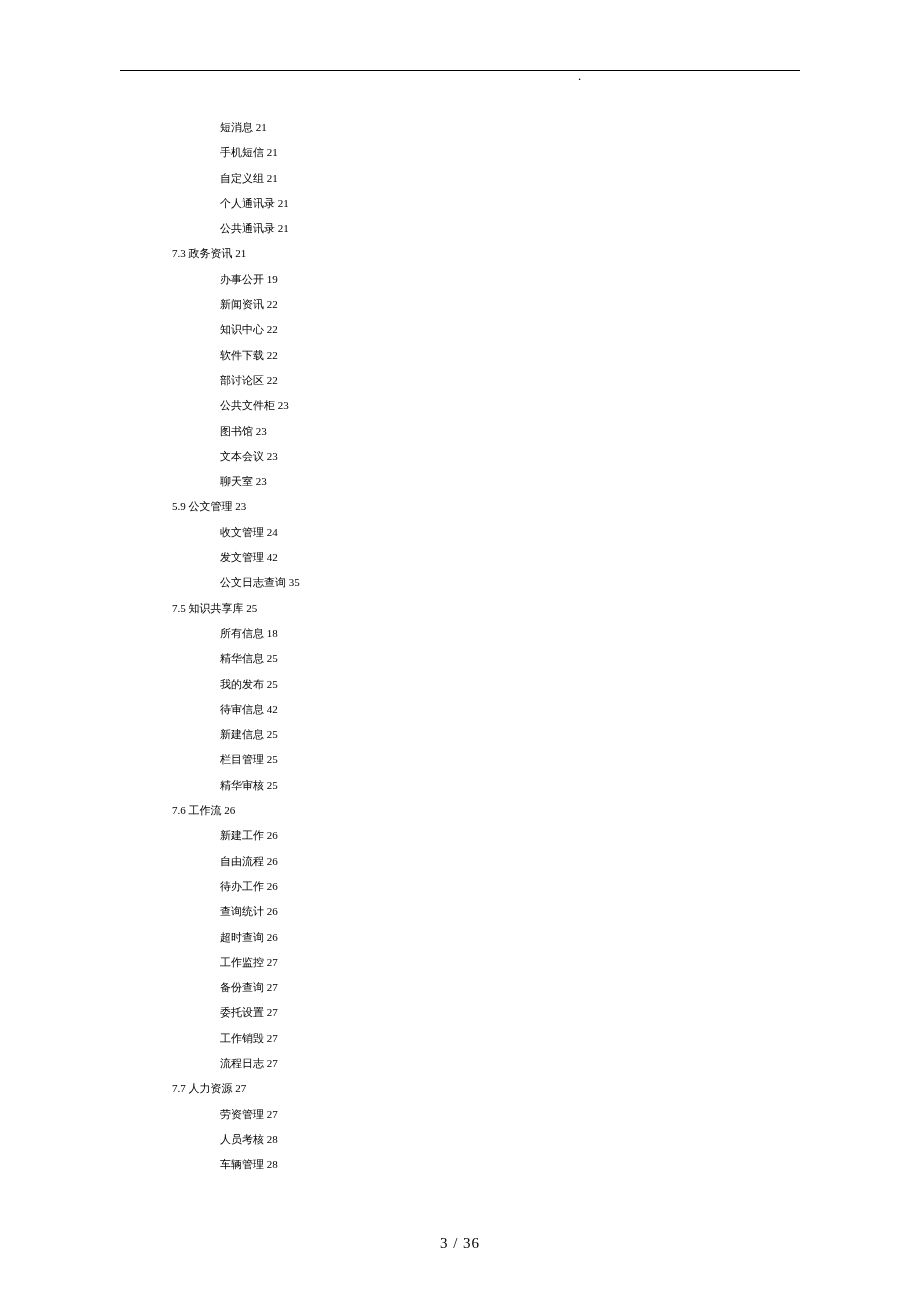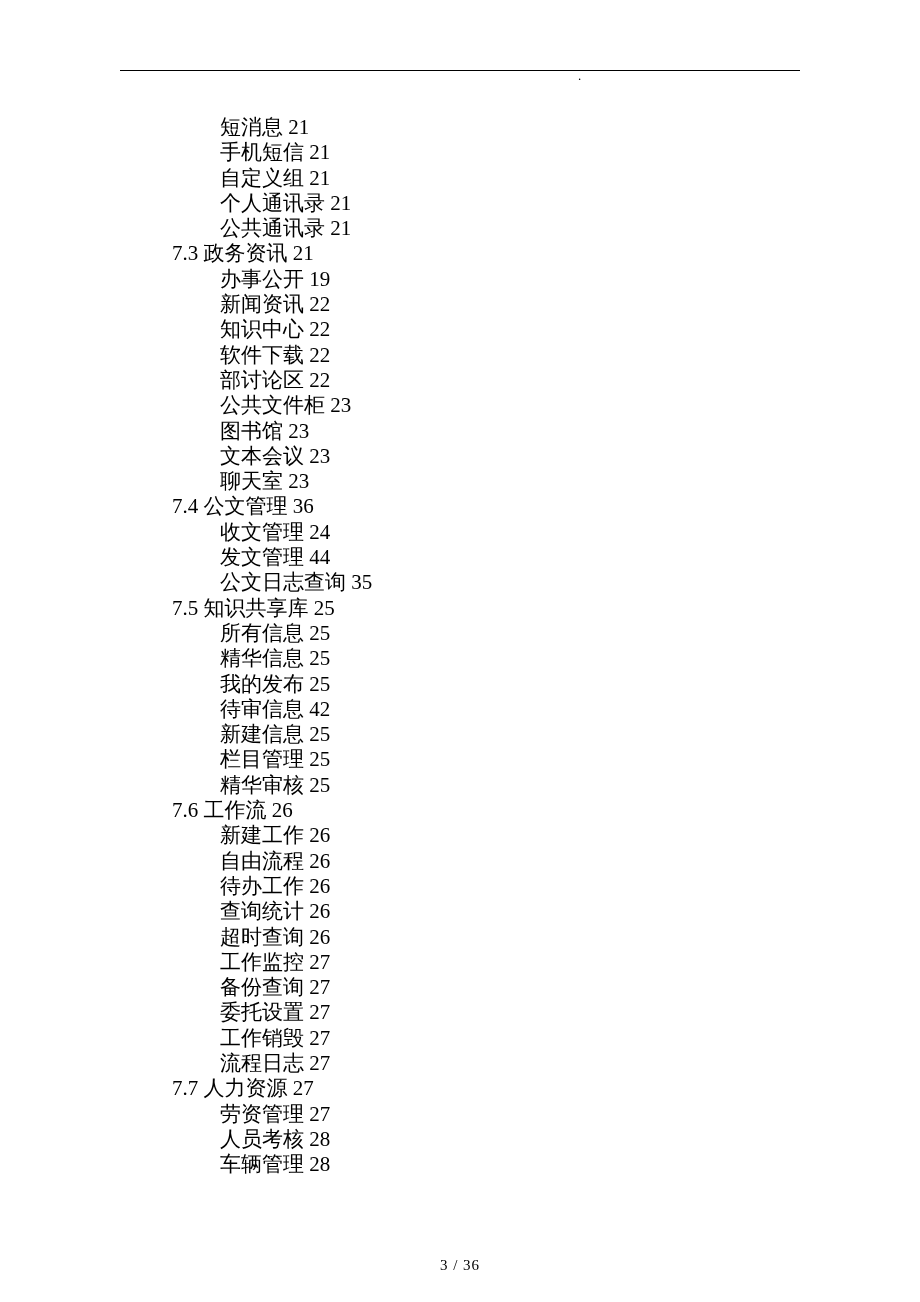--- a/index.html
+++ b/index.html
@@ -24,31 +24,31 @@
     font-size: 13px;
     color: #000;
   }
   .rule {
     border: 0;
     border-top: 1px solid #000;
     margin: 0 0 24px 0;
   }
   .toc {
     margin-left: 100px;
-    font-size: 21px;
+    font-size: 11px;
     line-height: 25.3px;
     margin-top: 44px;
   }
   .section {
     margin-left: -48px;
     font-family: Liberation Serif, serif;
   }
   .page-number {
     position: absolute;
-    bottom: 28px;
+    bottom: 50px;
     left: 0;
     width: 920px;
     text-align: center;
     font-size: 15px;
     letter-spacing: 1px;
   }
 </style>
 </head>
 <body>
 
@@ -64,26 +64,26 @@
       <div class="section">7.3 政务资讯 21</div>
       <div>办事公开 19</div>
       <div>新闻资讯 22</div>
       <div>知识中心 22</div>
       <div>软件下载 22</div>
       <div>部讨论区 22</div>
       <div>公共文件柜 23</div>
       <div>图书馆 23</div>
       <div>文本会议 23</div>
       <div>聊天室 23</div>
-      <div class="section">7.4 公文管理 36</div>
+      <div class="section">5.9 公文管理 23</div>
       <div>收文管理 24</div>
-      <div>发文管理 44</div>
+      <div>发文管理 42</div>
       <div>公文日志查询 35</div>
       <div class="section">7.5 知识共享库 25</div>
-      <div>所有信息 25</div>
+      <div>所有信息 18</div>
       <div>精华信息 25</div>
       <div>我的发布 25</div>
       <div>待审信息 42</div>
       <div>新建信息 25</div>
       <div>栏目管理 25</div>
       <div>精华审核 25</div>
       <div class="section">7.6 工作流 26</div>
       <div>新建工作 26</div>
       <div>自由流程 26</div>
       <div>待办工作 26</div>

